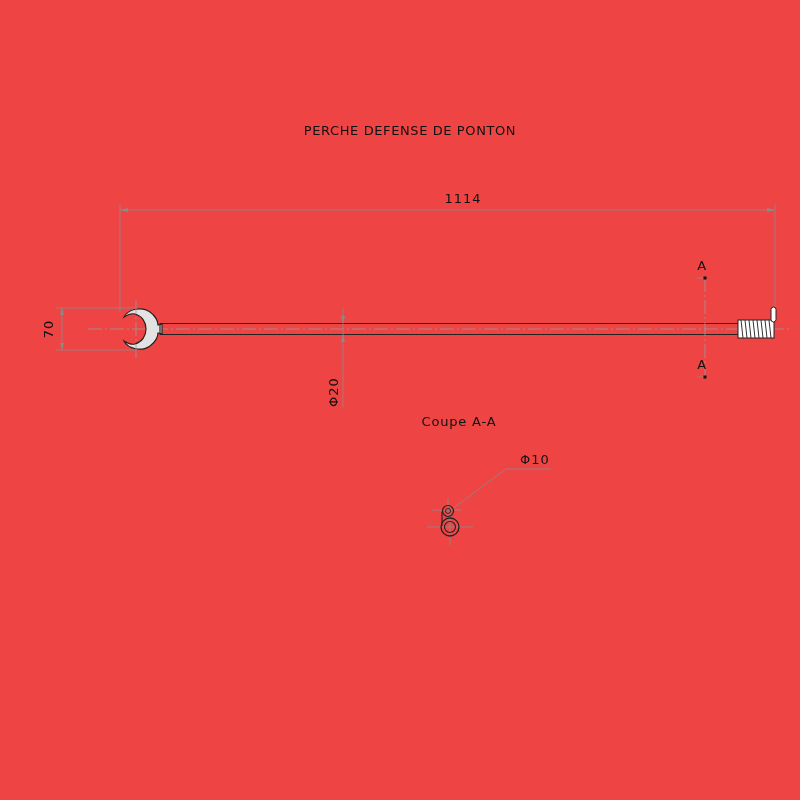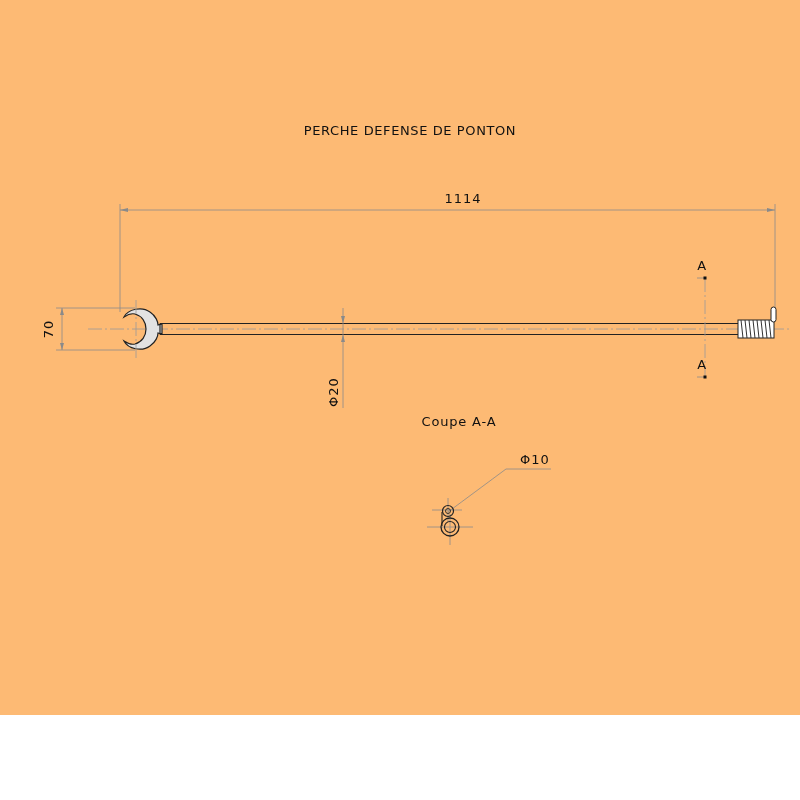--- a/index.html
+++ b/index.html
@@ -1,16 +1,16 @@
 <!DOCTYPE html>
 <html><head>
   <meta charset="utf-8">
   <style>
     html, body { margin: 0; padding: 0; background: #ffffff; }
-    #canvas { position: relative; width: 800px; height: 715px; background: #fdba74; overflow: hidden; }
+    #canvas { position: relative; width: 800px; height: 800px; background: #ef4444; overflow: hidden; }
     svg { position: absolute; left: 0; top: 0; }
     .txt { font-family: "DejaVu Sans", sans-serif; fill: #111; }
     .title { font-size: 13px; letter-spacing: 0.6px; }
     .dim { font-size: 13px; letter-spacing: 1px; }
     .lbl { font-size: 13px; letter-spacing: 0.8px; }
     .thin { stroke: #8a8a8a; stroke-width: 0.8; fill: none; }
     .center { stroke: #9a9a9a; stroke-width: 0.8; fill: none; stroke-dasharray: 14 3 2 3; }
     .body { stroke: #222; stroke-width: 1.2; fill: none; }
     .bodyfill { stroke: #222; stroke-width: 1.2; fill: #e2e2e2; }
     .coil { stroke: #333; stroke-width: 1; fill: none; }

